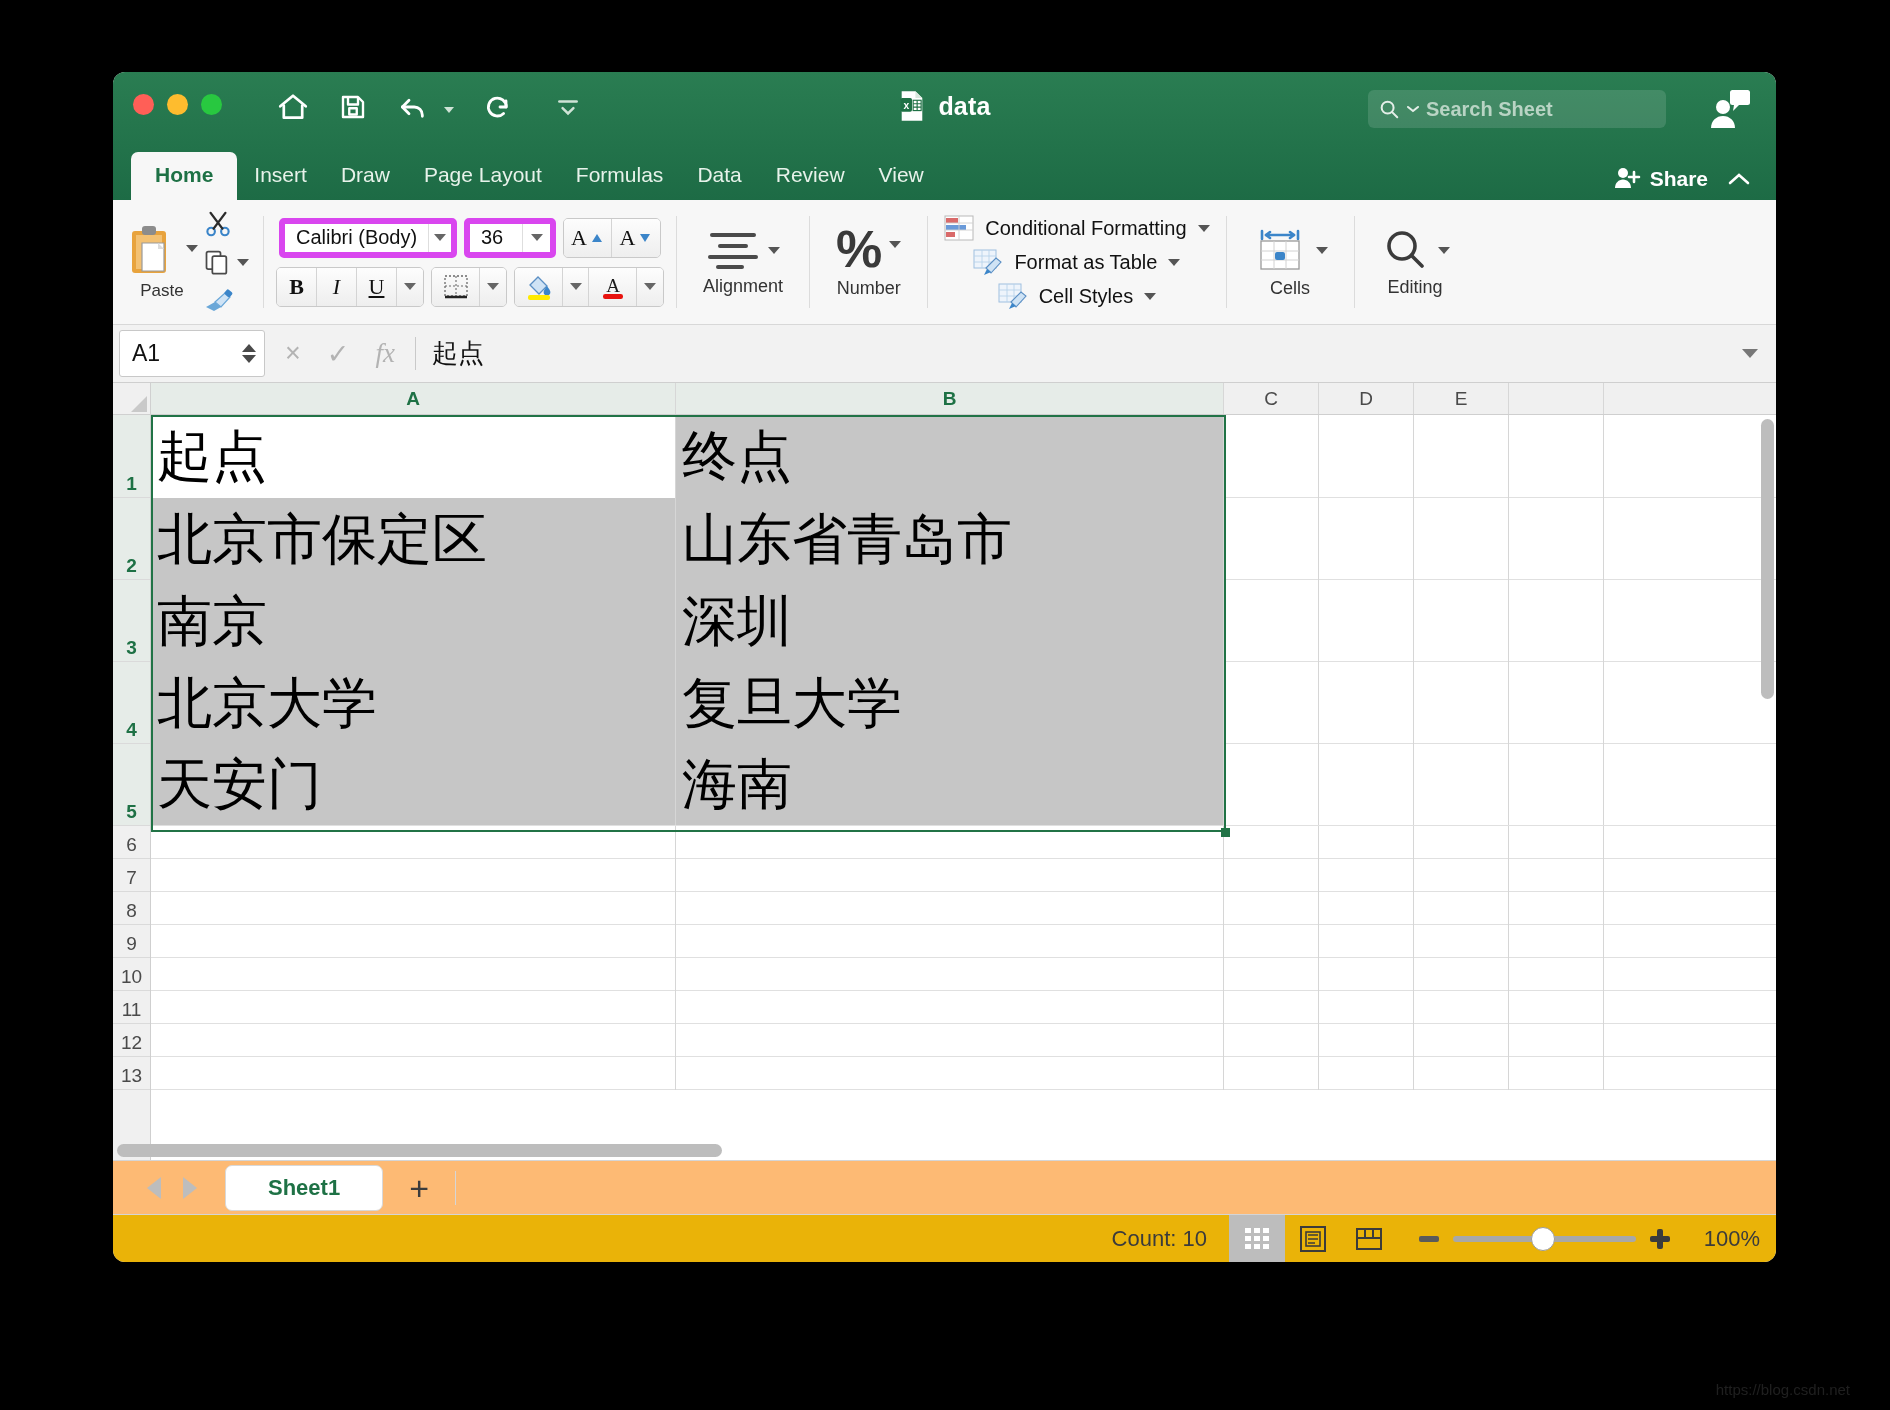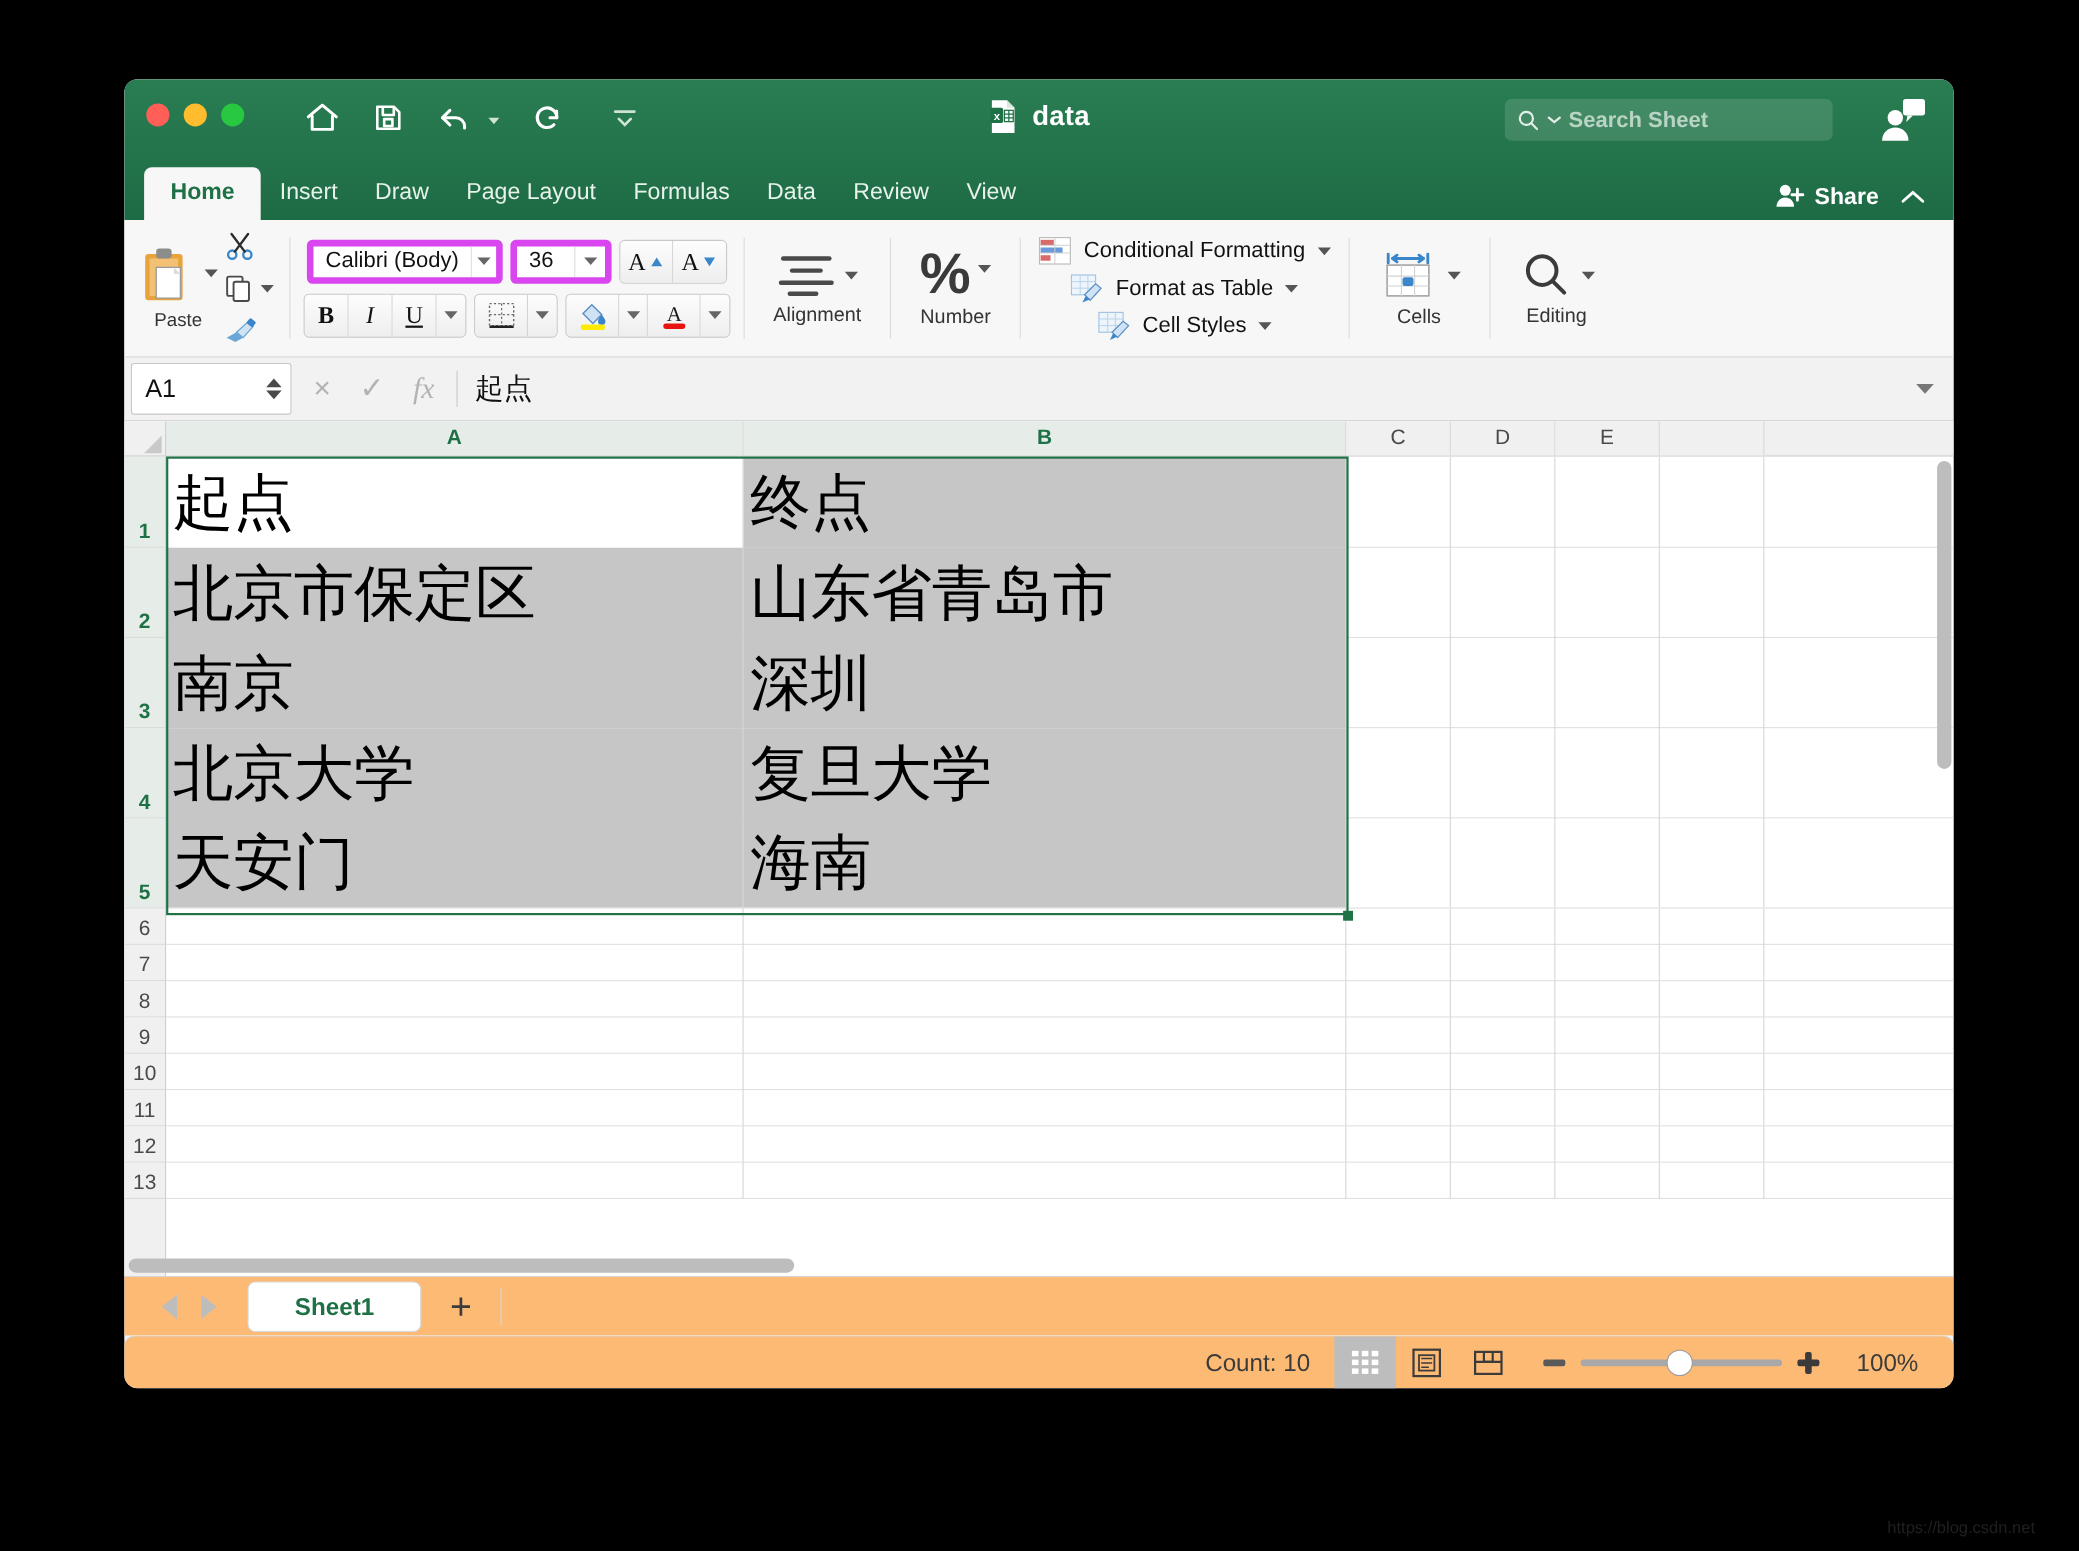--- a/index.html
+++ b/index.html
@@ -174,21 +174,21 @@
   
   .sheetbar { height:54px; background:#fdba74; border-top:1px solid #d5d5d5; display:flex; align-items:center; padding-left:16px; flex:none; }
   .navarrows { display:flex; gap:22px; align-items:center; padding:0 18px; }
   .nav-l { width:0;height:0;border-top:11px solid transparent;border-bottom:11px solid transparent;border-right:14px solid #bdbdbd; cursor:pointer;}
   .nav-r { width:0;height:0;border-top:11px solid transparent;border-bottom:11px solid transparent;border-left:14px solid #bdbdbd; cursor:pointer;}
   .stab { background:#fff; border:1px solid #d8d8d8; border-radius:7px; padding:9px 42px; font-size:22px; font-weight:bold; color:#1e7145; cursor:pointer; margin-left:10px;}
   .addsheet { font-size:34px; color:#3c3c3c; padding:0 26px; cursor:pointer; line-height:1;}
   .sb-sep { width:1px; height:34px; background:#d6d6d6; }
 
   
-  .status { height:48px; background:#fdba74; border-top:1px solid #d5d5d5; display:flex; align-items:center; justify-content:flex-end; gap:0; flex:none; padding-right:32px;border-radius:10px;}
+  .status { height:48px; background:#eab308; border-top:1px solid #d5d5d5; display:flex; align-items:center; justify-content:flex-end; gap:0; flex:none; padding-right:16px;}
   .count { font-size:22px; color:#3b3b3b; padding-right:22px; }
   .viewbtn { width:56px; height:48px; display:flex; align-items:center; justify-content:center; cursor:pointer;}
   .viewbtn.on { background:#bdbdbd; }
   .zoomgrp { display:flex; align-items:center; gap:14px; padding-left:22px;}
   .zminus { width:20px; height:6px; background:#5a5a5a; border-radius:2px; cursor:pointer;}
   .zplus { position:relative; width:20px; height:20px; cursor:pointer;}
   .zplus:before,.zplus:after{content:"";position:absolute;background:#3b3b3b;}
   .zplus:before{left:0;top:7px;width:20px;height:6px;border-radius:2px;}
   .zplus:after{left:7px;top:0;width:6px;height:20px;border-radius:2px;}
   .ztrack { width:183px; height:6px; background:#a8a8a8; border-radius:3px; position:relative;}

